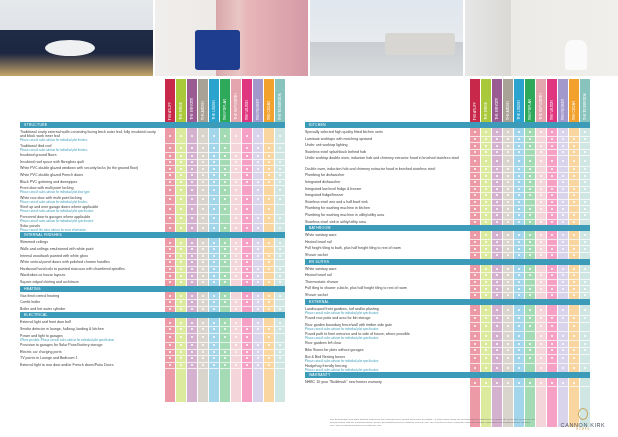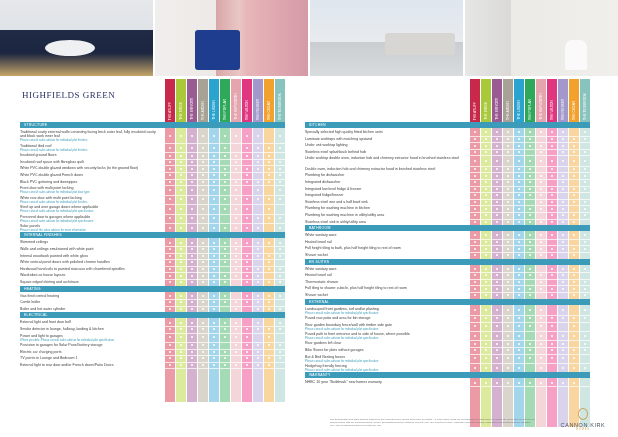--- a/index.html
+++ b/index.html
@@ -43,21 +43,20 @@
 <body>
 
 <div class="photos">
   <div class="photo p1"></div>
   <div class="photo p2"></div>
   <div class="photo p3"></div>
   <div class="photo p4"></div>
 </div>
 
 <div class="title-block">
-  <div class="subtitle">HIGHFIELDS GREEN</div>
 </div>
 
 <div class="panel left" id="panel-left">
     <div class="heads" style="left: 145px;">
       <div class="head" style="background: rgb(200, 40, 74);">
         <span>THE AYLIFF</span>
       </div>
       <div class="head" style="background: rgb(169, 201, 59);">
         <span>THE ERIGE</span>
       </div>

